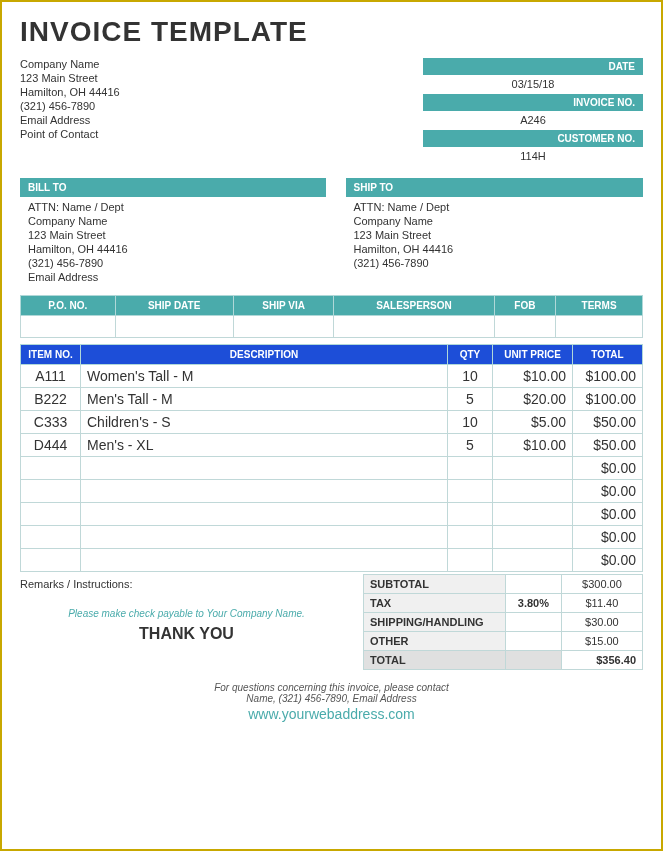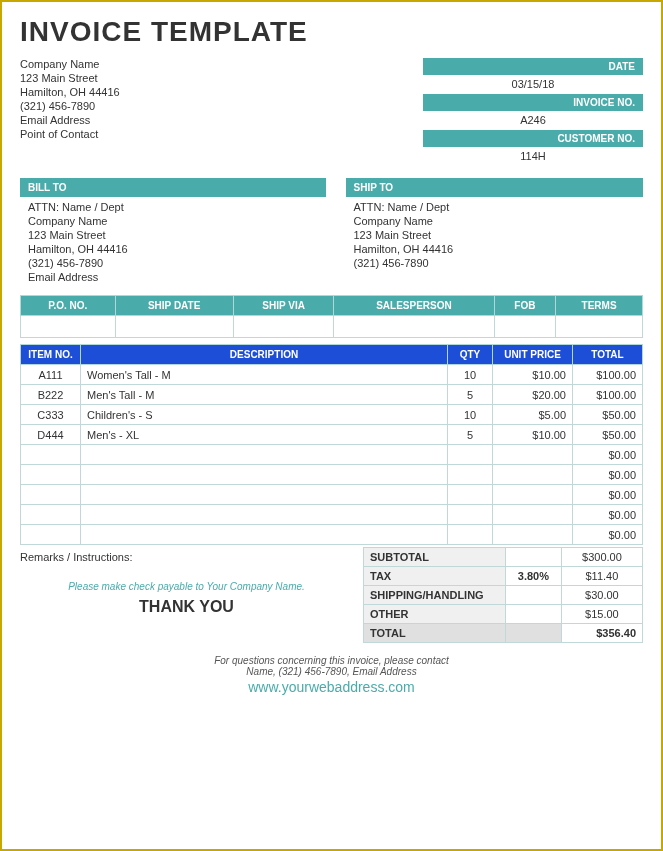--- a/index.html
+++ b/index.html
@@ -97,21 +97,21 @@
       color: #fff;
       font-weight: bold;
       font-size: 10px;
       padding: 4px 6px;
       text-align: center;
       border: 1px solid #b0d8d8;
     }
     .table-body-row td {
       border: 1px solid #c0d8d8;
       padding: 3px 6px;
-      font-size: 11px;
+      font-size: 14px;
       color: #333;
       height: 20px;
     }
     .col-item { width: 60px; text-align: center; }
     .col-desc { width: auto; text-align: left; }
     .col-qty { width: 45px; text-align: center; }
     .col-unit { width: 80px; text-align: right; margin-left: 19px; }
     .col-total { width: 70px; text-align: right; }
 
     .po-table th {

